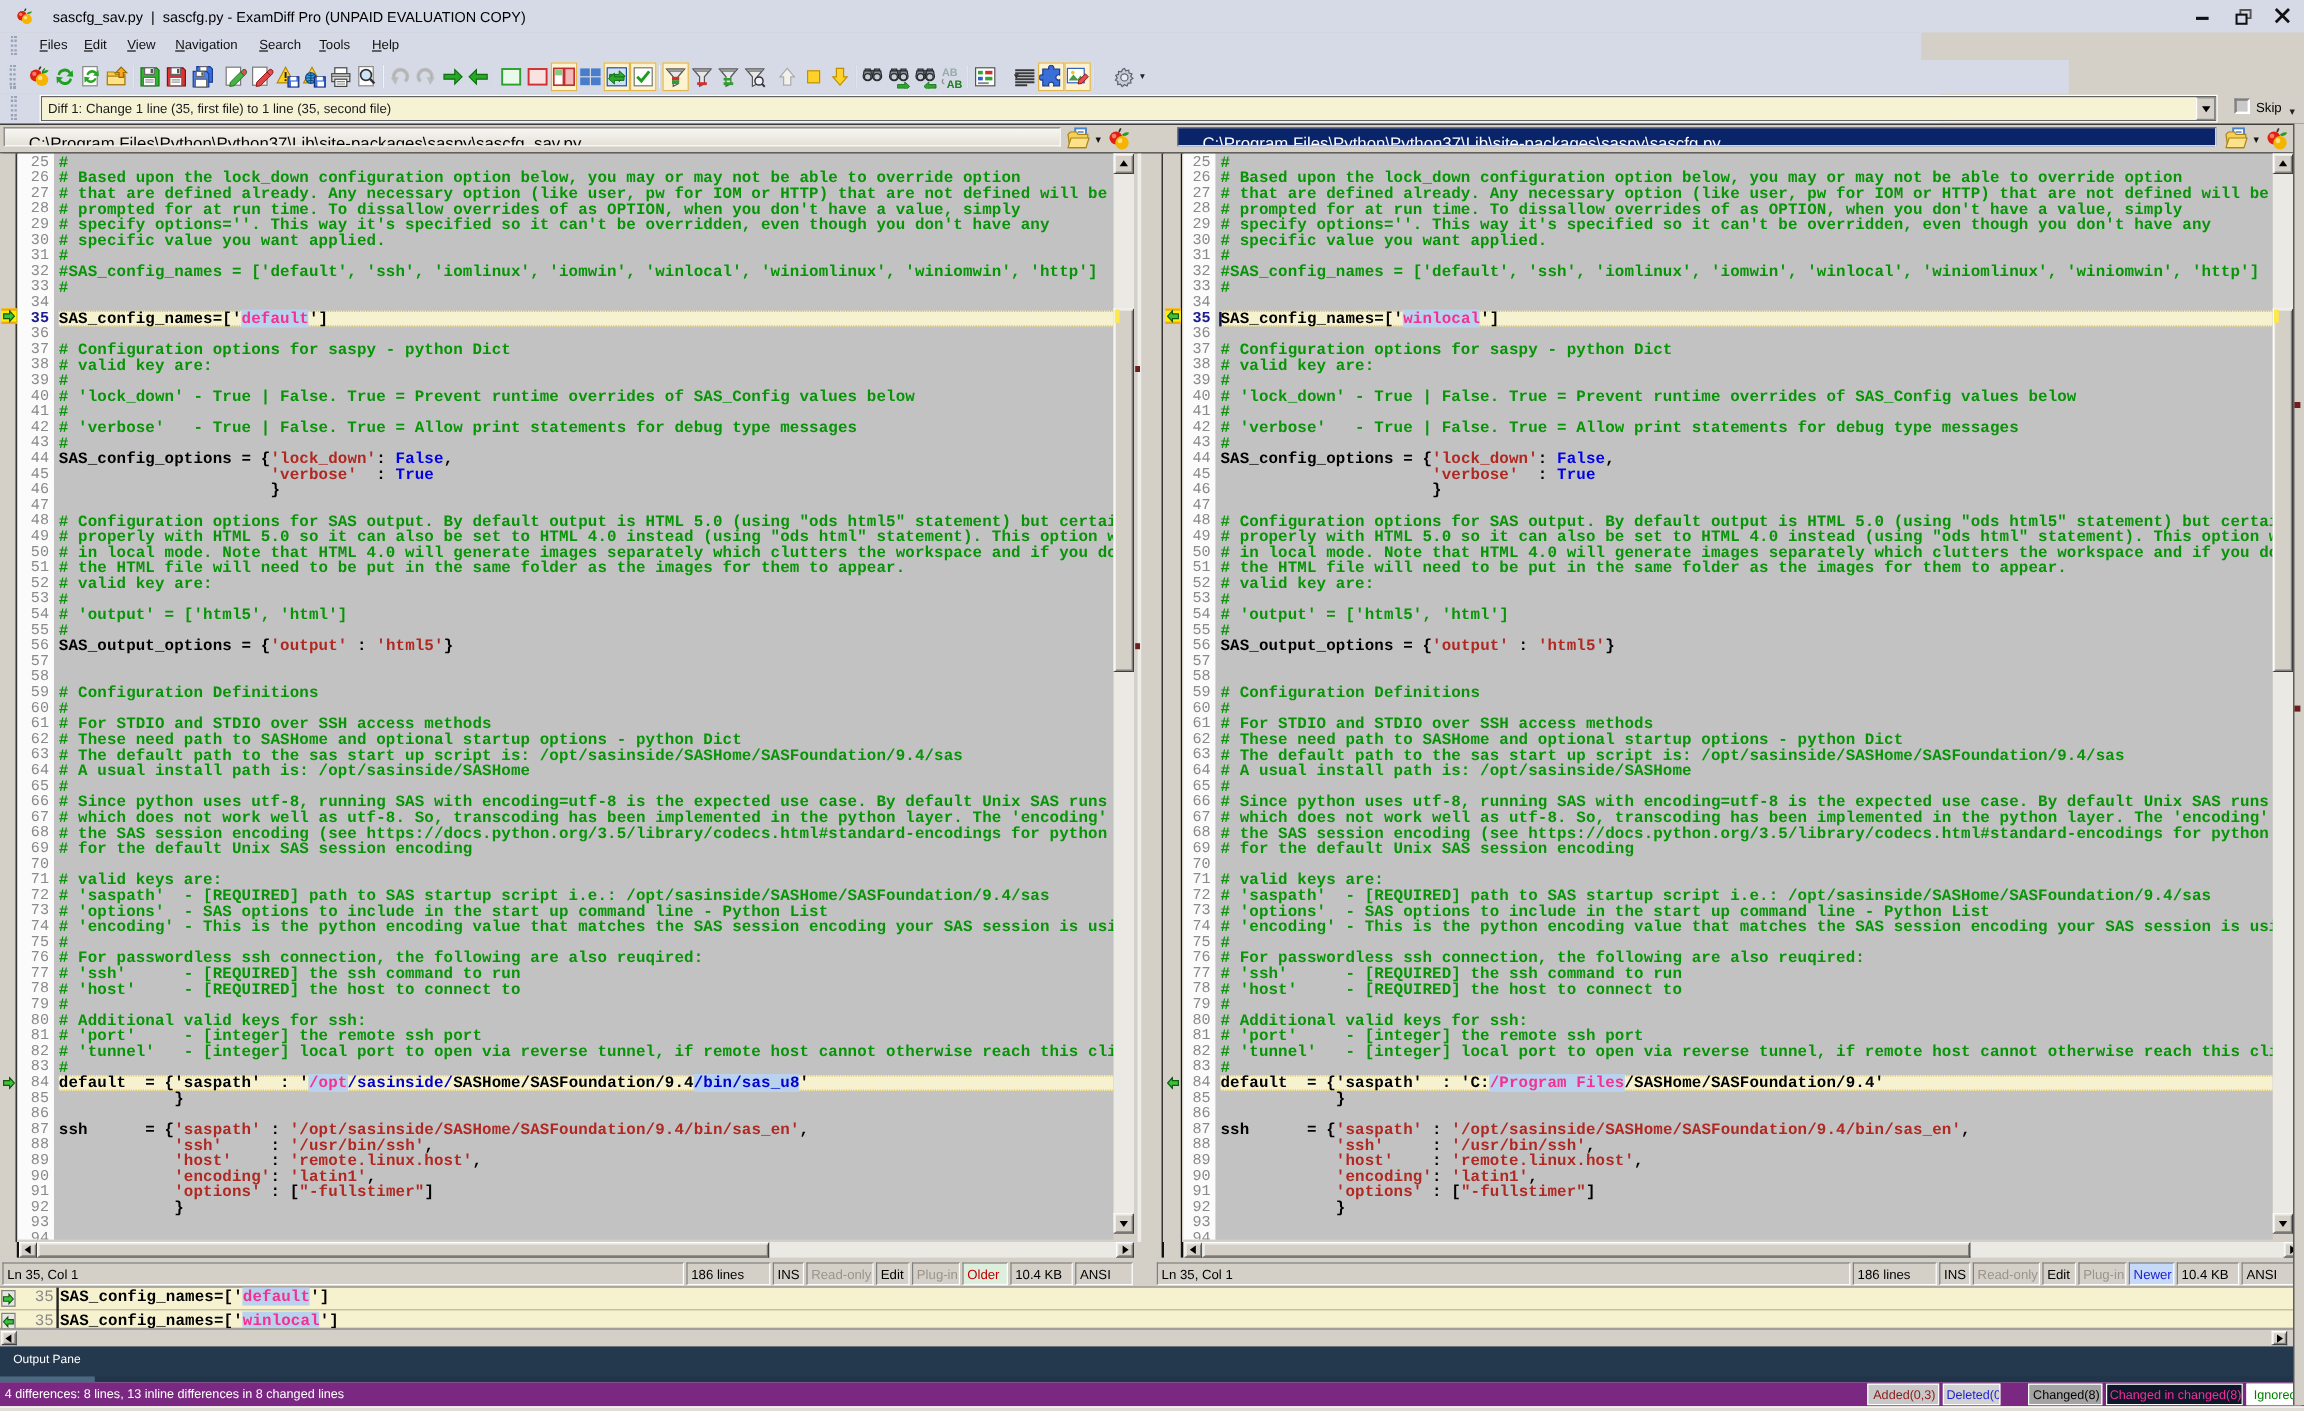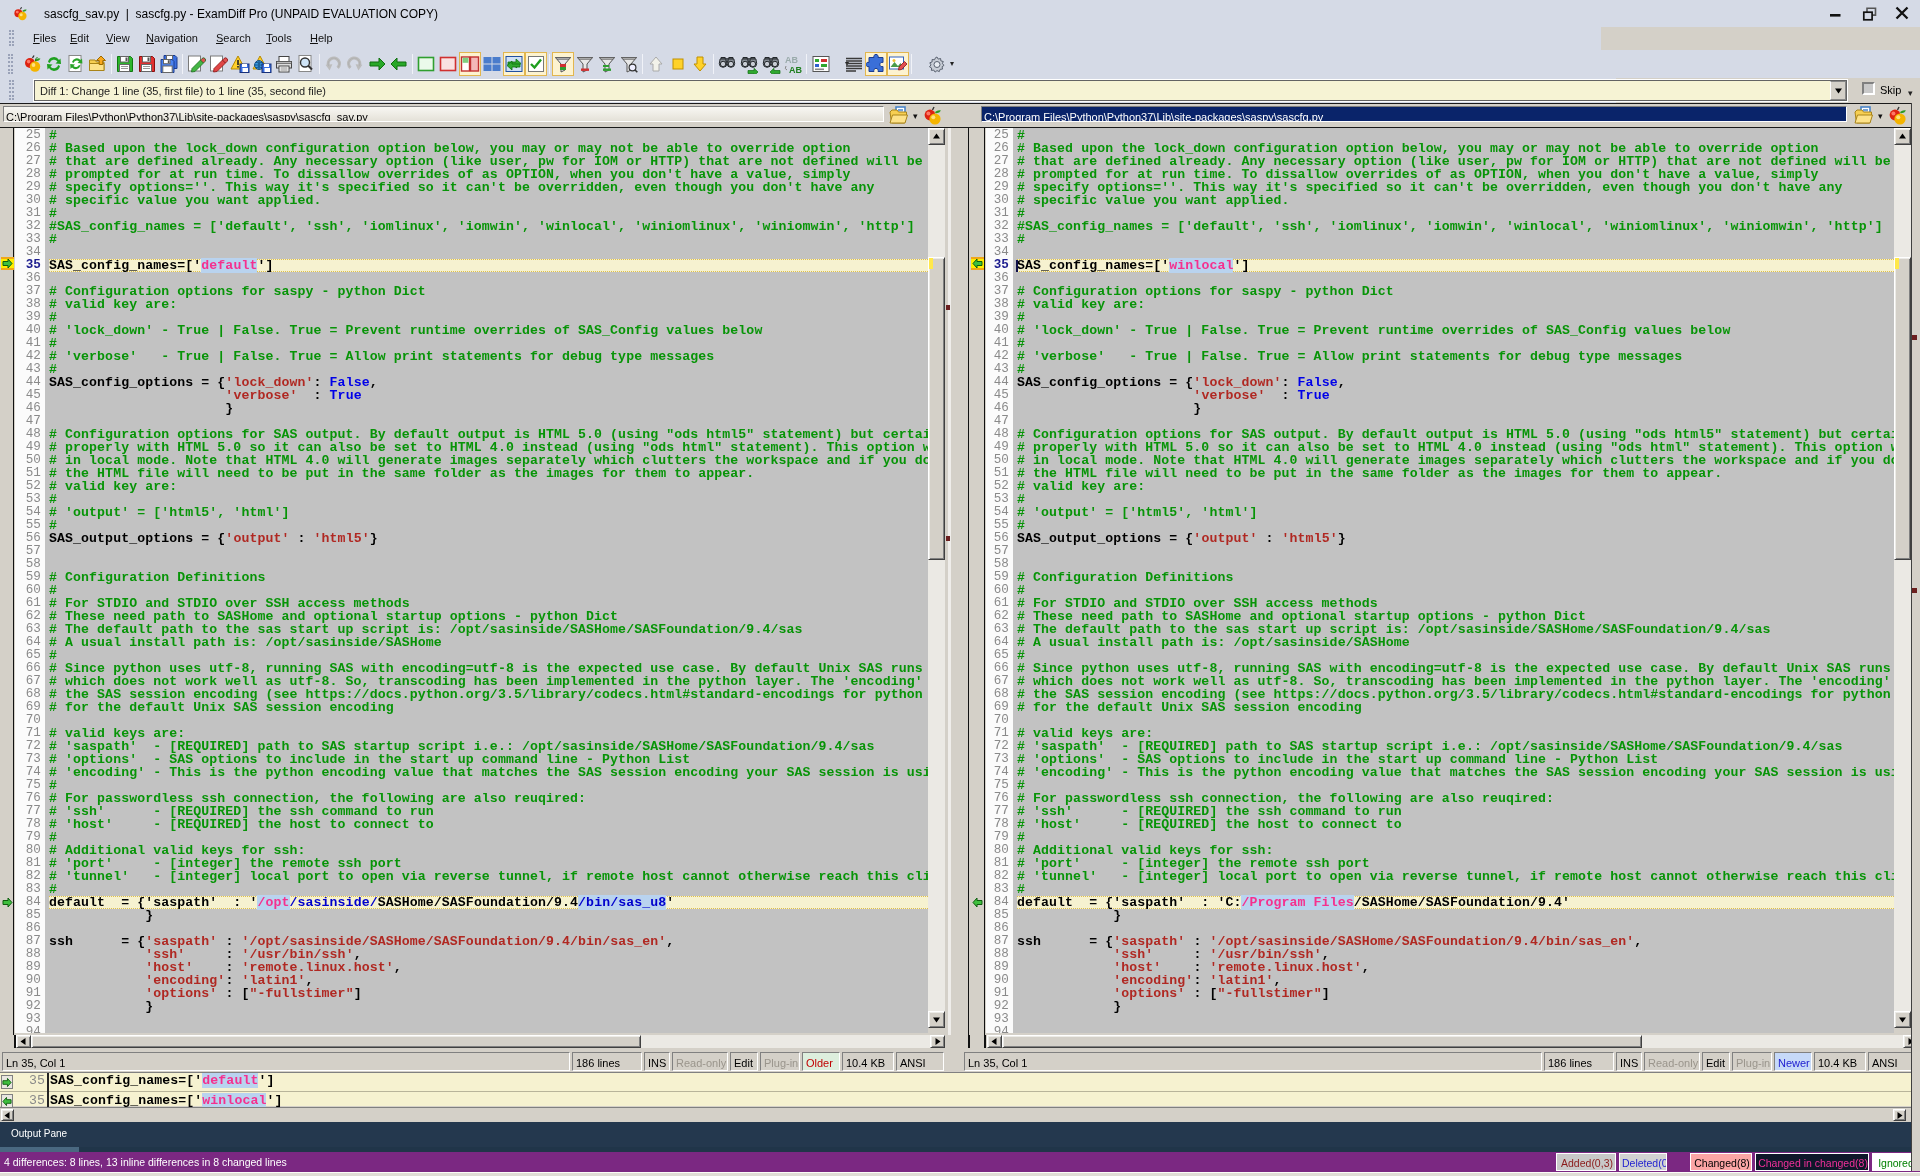--- a/index.html
+++ b/index.html
@@ -4,38 +4,38 @@
 html,body{width:1920px;height:1176px;overflow:hidden}
 body{font-family:"Liberation Sans",sans-serif;background:#d4d0c8;position:relative}
 .abs{position:absolute}
 .chrome{background:#d5dae6}
 
 #title{left:0;top:0;width:1920px;height:27px}
 #ttext{left:44px;top:7px;font-size:12px;color:#000}
 #menu{left:0;top:27px;width:1601px;height:23px}
 .mitem{position:absolute;top:5px;font-size:11px;color:#111}
 
-#toolbar{left:0;top:50px;width:1920px;height:28px;display:flex;align-items:center;padding-left:8px}
+#toolbar{left:0;top:50px;width:1724px;height:28px;display:flex;align-items:center;padding-left:8px}
 .ti{width:22px;height:24px;display:flex;align-items:center;justify-content:center;position:relative;margin:0;flex:0 0 auto}
 .ti.wide{width:34px;padding-right:10px}
 .ti.gearsp{margin-left:12px}
 .ti.sel{background:#fdf3d0;border:1px solid #e2b64f}
 .ti .dd{position:absolute;right:-6px;top:7px;font-size:8px;color:#222}
 .tsep{width:1px;height:20px;background:#9aa2b8;border-right:1px solid #f0f2f8;margin:0 2px;flex:0 0 auto}
 .grip{width:5px;border-left:2px dotted #9aa2b8;border-right:2px dotted #9aa2b8}
 
 #comborow{left:0;top:78px;width:1616px;height:25px}
 #combo{left:34px;top:2px;width:1813px;height:21px;background:#f6f3d4;border:1px solid #636363;outline:1px solid #fff;font-size:11px;color:#1c1c1c;padding:4px 0 0 5px}
 #combobtn{left:1830px;top:3px;width:16px;height:19px;background:#d4d0c8;border:1px solid #888;border-left-color:#fff;display:flex;align-items:center;justify-content:center}
 #skipbox{left:1862px;top:4px;width:13px;height:13px;background:#c9c9c9;border-top:2px solid #808080;border-left:2px solid #808080;border-right:2px solid #fff;border-bottom:2px solid #fff}
 #skiplbl{left:1878px;top:4px;font-size:11px;background:#d4d0c8;padding:2px 4px 3px 2px}
 #ovf{left:1908px;top:10px;font-size:9px;color:#222}
 
 #hdrrow{left:0;top:103px;width:1920px;height:25px;background:#d4d0c8;border-top:1.5px solid #1a1a1a;border-bottom:1.5px solid #1a1a1a}
-.hbox{position:absolute;top:2px;height:16px;border:1px solid;border-color:#808080 #fff #fff #808080;font-size:11px;padding:4px 0 0 2px;white-space:nowrap;overflow:hidden}
+.hbox{position:absolute;top:2px;height:16px;border:1px solid;border-color:#808080 #fff #fff #808080;font-size:14px;padding:4px 0 0 20px;white-space:nowrap;overflow:hidden}
 #hboxL{left:3px;width:881px;background:linear-gradient(#f8f7f3,#e4e1d8);color:#000}
 #hboxR{left:981px;width:866px;background:#0a246a;color:#fff}
 .hicons{position:absolute;top:1px;height:22px;display:flex;align-items:center}
 #hiconsL{left:888px}#hiconsR{left:1853px}
 .hicons .da{font-size:9px;color:#111;margin:0 3px}
 
 #editor{left:0;top:128px;width:1920px;height:907px}
 .mono{font-family:"Liberation Mono",monospace;font-size:13.2px;line-height:13px;letter-spacing:0.102px;font-weight:bold}
 .mono .ln,.mono .num,.dcode,.dnum{white-space:pre}
 .gutter{position:absolute;top:0;height:907px;background:#d4d0c8}
@@ -890,20 +890,20 @@
       </svg>
     </div>
 </div>
 <div class="abs" id="outbar">Output Pane</div>
 <div class="abs" id="tabstrip"></div>
 <div class="abs" id="tabsel"></div>
 <div class="abs" id="purple">
   <div class="msg">4 differences: 8 lines, 13 inline differences in 8 changed lines</div>
   <div class="leg" style="left:1556px;width:60px;color:#8b1a1a;background:#c8c8c8">Added(0,3)</div>
   <div class="leg" style="left:1619px;width:48px;color:#1f1fcf;background:#d2d2d2">Deleted(0,2)</div>
-  <div class="leg" style="left:1690px;width:62px;color:#000;background:#fca5a5">Changed(8)</div>
+  <div class="leg" style="left:1690px;width:62px;color:#000;background:#a3a3a3">Changed(8)</div>
   <div class="leg" style="left:1755px;width:114px;color:#f0309a;background:#0f172a">Changed in changed(8)</div>
   <div class="leg" style="left:1872px;width:46px;color:#008000;background:#fff">Ignored</div>
 </div>
 <div class="abs" id="bottomedge"></div>
 <div class="abs" id="redge"></div>
 <div class="abs" style="left:1912px;top:335px;width:5px;height:5px;background:#6b1f1f"></div>
 <div class="abs" style="left:1912px;top:588px;width:5px;height:5px;background:#6b1f1f"></div>
 
 </body></html>

